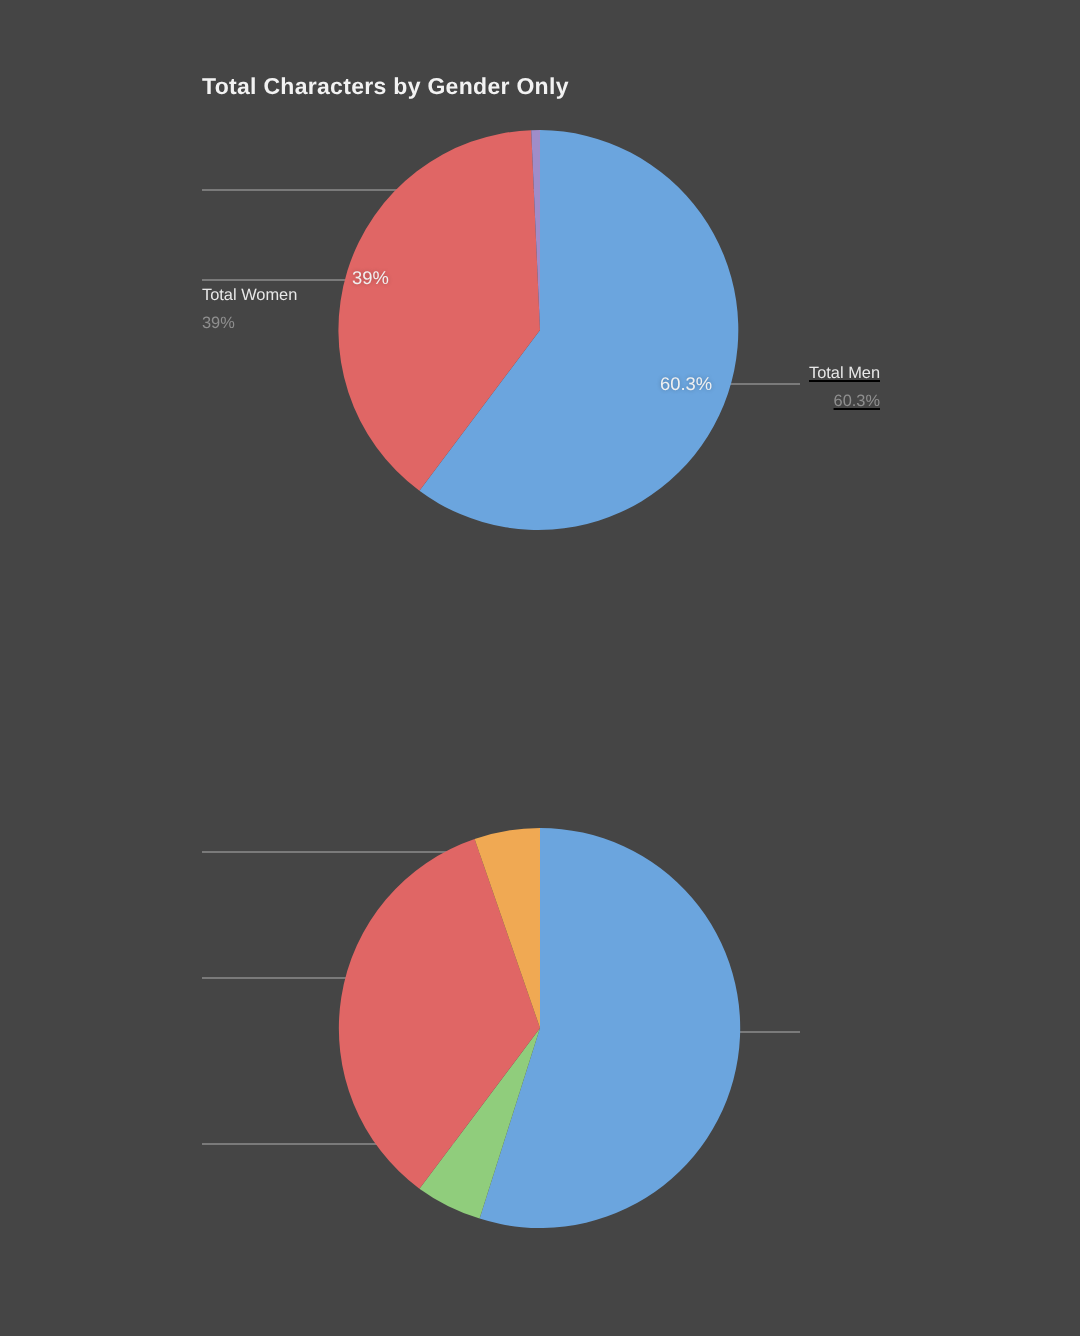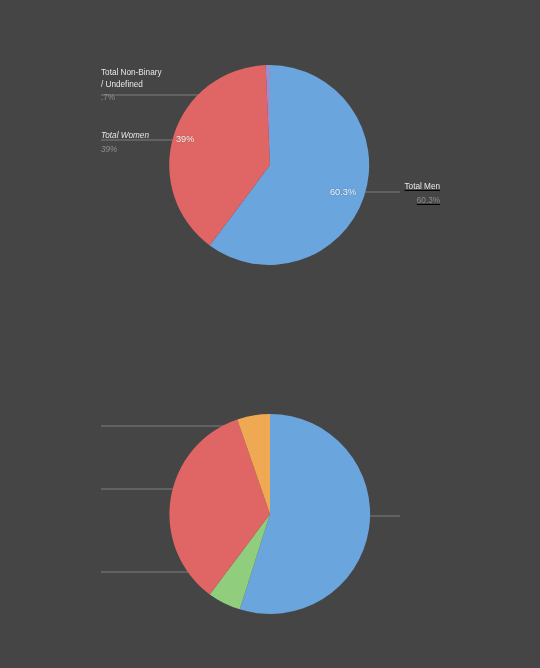--- a/index.html
+++ b/index.html
@@ -72,20 +72,21 @@
     color: #f0f0f0;
     white-space: nowrap;
     text-shadow: 0 0 2px rgba(0,0,0,0.25);
   }
 </style>
 </head>
 <body>
 
 <div class="chart-block" id="chart-1">
 
+  <div class="chart-title">Total Characters by Gender Only</div>
 
   <svg class="pie-svg" viewBox="0 0 540 334">
 
     <g>
       <line x1="101" y1="95" x2="272" y2="95" stroke="#8d8d8d" stroke-width="0.8"></line>
       <circle cx="272" cy="95" r="1.4" fill="#8d8d8d"></circle>
       <line x1="101" y1="140" x2="196" y2="140" stroke="#8d8d8d" stroke-width="0.8"></line>
       <circle cx="196" cy="140" r="1.4" fill="#8d8d8d"></circle>
       <line x1="345" y1="192" x2="400" y2="192" stroke="#8d8d8d" stroke-width="0.8"></line>
       <circle cx="345" cy="192" r="1.4" fill="#8d8d8d"></circle>
@@ -94,27 +95,22 @@
     <g>
 
       <path d="M 270 165 L 270 65 A 100 100 0 1 1 209.7 245.4 Z" fill="#6ba5de"></path>
 
       <path d="M 270 165 L 209.7 245.4 A 100 100 0 0 1 265.6 65.1 Z" fill="#e06665"></path>
 
       <path d="M 270 165 L 265.6 65.1 A 100 100 0 0 1 270 65 Z" fill="#9f8dc9"></path>
     </g>
   </svg>
 
-  <div class="callout" style="left:101px; top:67px;">
-    <span class="c-label">Total Non-Binary</span>
-    <span class="c-label">/ Undefined</span>
-    <span class="c-value">.7%</span>
-  </div>
 
-  <div class="callout" style="left:101px; top:130px;font-style:italic;">
+  <div class="callout" style="left:101px; top:142px;">
     <span class="c-label">Total Women</span>
     <span class="c-value">39%</span>
   </div>
 
   <div class="callout right" style="left:305px; top:181px; width:135px;">
     <span class="c-label">Total Men</span>
     <span class="c-value">60.3%</span>
   </div>
 
   <div class="slice-label" style="left:176px; top:134px;">39%</div>

